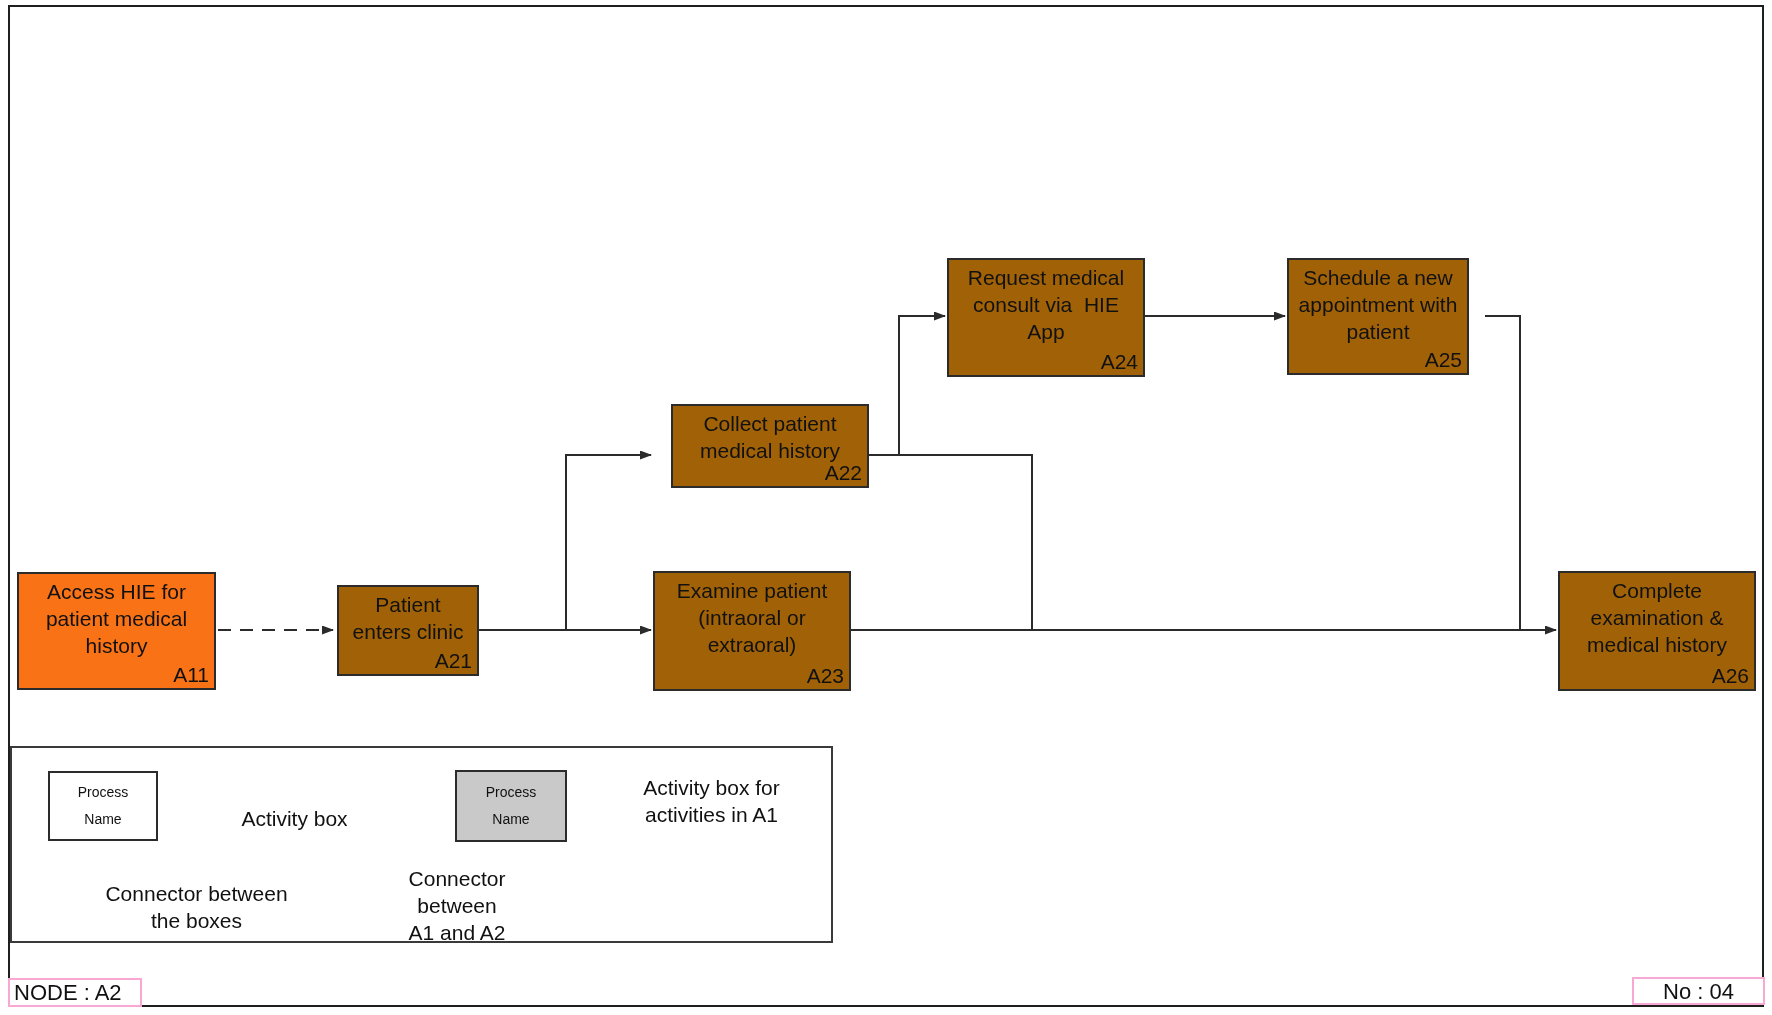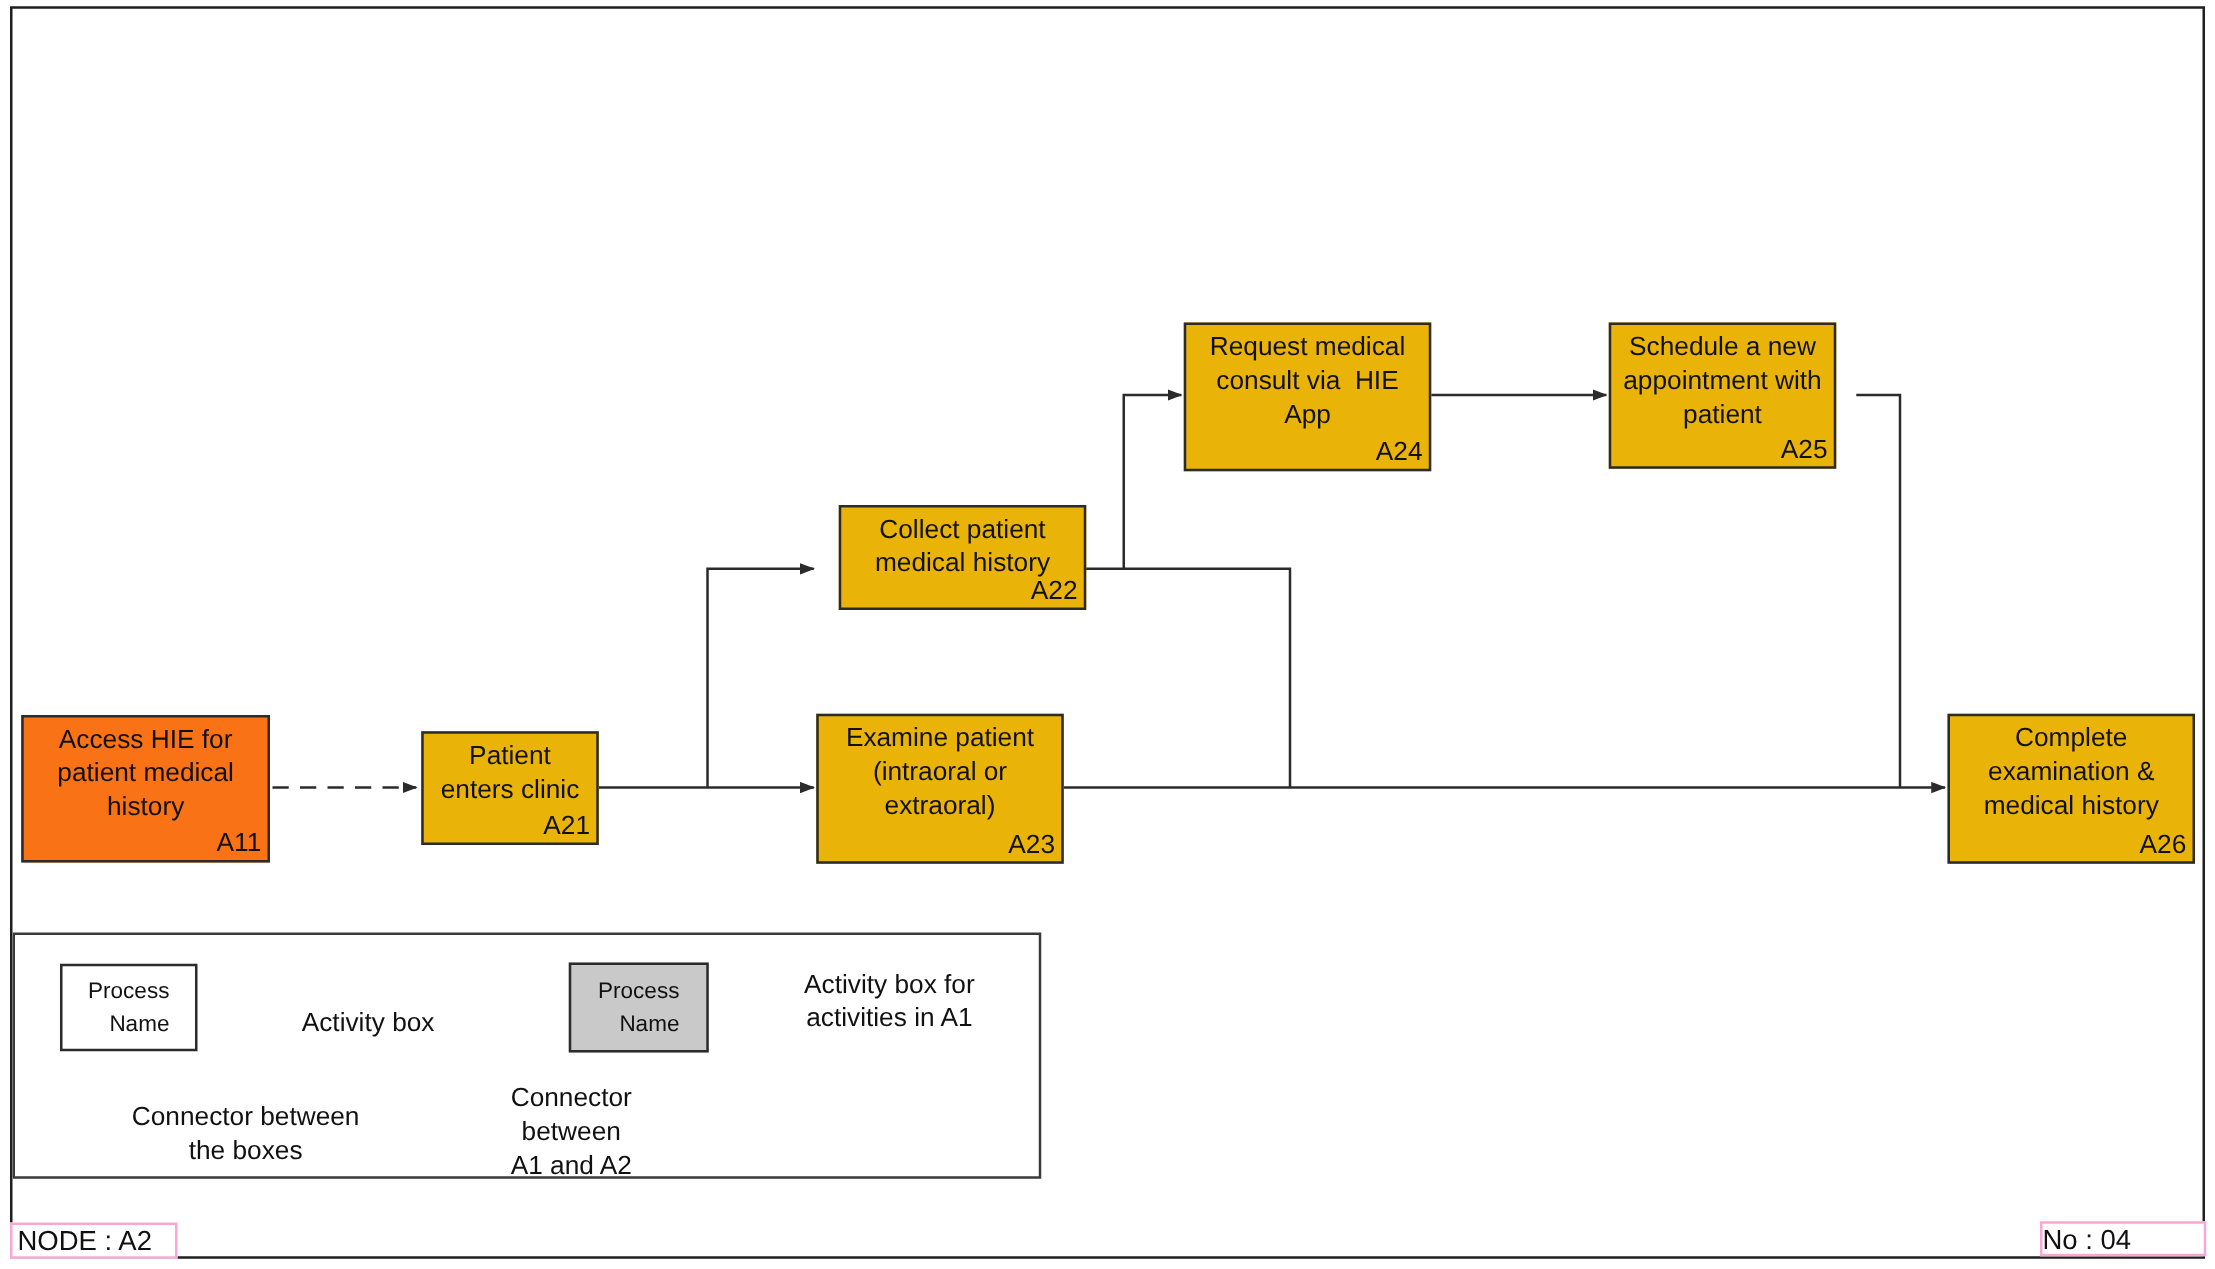--- a/index.html
+++ b/index.html
@@ -1,53 +1,53 @@
 <!DOCTYPE html>
 <html><head>
 <meta charset="utf-8">
 <style>
   html,body{margin:0;padding:0;background:#fff;}
   body{width:1772px;height:1015px;position:relative;overflow:hidden;
        font-family:"Liberation Sans", sans-serif;color:#111;}
   .frame{position:absolute;left:8px;top:5px;width:1752px;height:998px;
          border:2px solid #1f1f1f;background:#fff;}
   svg.wires{position:absolute;left:0;top:0;width:1772px;height:1015px;z-index:1;}
-  .abox{position:absolute;border:2px solid #2b2b2b;background:#eab308;z-index:2;
+  .abox{position:absolute;border:2px solid #2b2b2b;background:#a16207;z-index:2;
         box-sizing:border-box;text-align:center;}
   .abox .lbl{display:block;white-space:pre-wrap;font-size:21px;line-height:27px;
              padding-top:4px;}
   .abox .tag{position:absolute;right:5px;bottom:1px;font-size:21px;}
   .shaded{background:#f97316;}
   
   .b-a11{left:17px;top:572px;width:199px;height:118px;}
   .b-a21{left:337px;top:585px;width:142px;height:91px;}
   .b-a22{left:653px;top:404px;width:198px;height:84px;margin-left:18px;}
   .b-a23{left:653px;top:571px;width:198px;height:120px;}
   .b-a24{left:947px;top:258px;width:198px;height:119px;}
   .b-a25{left:1287px;top:258px;width:182px;height:117px;}
   .b-a26{left:1558px;top:571px;width:198px;height:120px;}
   
   .legend{position:absolute;left:10px;top:746px;width:823px;height:197px;
           border:2px solid #3a3a3a;background:#fff;z-index:2;box-sizing:border-box;}
   .lg-box{position:absolute;border:2px solid #2b2b2b;background:#fff;box-sizing:border-box;
-          text-align:right;font-size:18px;line-height:27px;white-space:pre-wrap;
+          text-align:center;font-size:14px;line-height:27px;white-space:pre-wrap;
           display:flex;align-items:center;justify-content:center;}
   .lg-white{left:36px;top:23px;width:110px;height:70px;}
   .lg-gray{left:443px;top:22px;width:112px;height:72px;background:#c9c9c9;}
   .lg-text{position:absolute;text-align:center;font-size:21px;line-height:27px;
            white-space:pre-wrap;}
   .lt-activity{left:165px;top:45px;width:235px;margin-top:12px;}
   .lt-activity-a1{left:592px;top:26px;width:215px;}
   .lt-solid{left:92px;top:132px;width:185px;}
   .lt-dashed{left:355px;top:117px;width:180px;}
   
   .foot{position:absolute;border:2px solid #f9a8d4;background:#fff;z-index:3;
         box-sizing:border-box;font-size:22px;line-height:25px;}
   .f-node{left:8px;top:978px;width:134px;height:29px;padding-left:4px;}
-  .f-no{left:1632px;top:977px;width:133px;height:28px;text-align:left;}
+  .f-no{left:1632px;top:977px;width:133px;height:28px;text-align:center;}
 </style>
 </head>
 <body>
 
 <div class="frame"></div>
 
 <svg class="wires" viewBox="0 0 1772 1015" xmlns="http://www.w3.org/2000/svg">
   <defs>
     <marker id="ah" markerUnits="userSpaceOnUse" markerWidth="14" markerHeight="10" refX="11" refY="4.5" orient="auto">
       <path d="M0,0 L12,4.5 L0,9 z" fill="#2b2b2b"></path>

